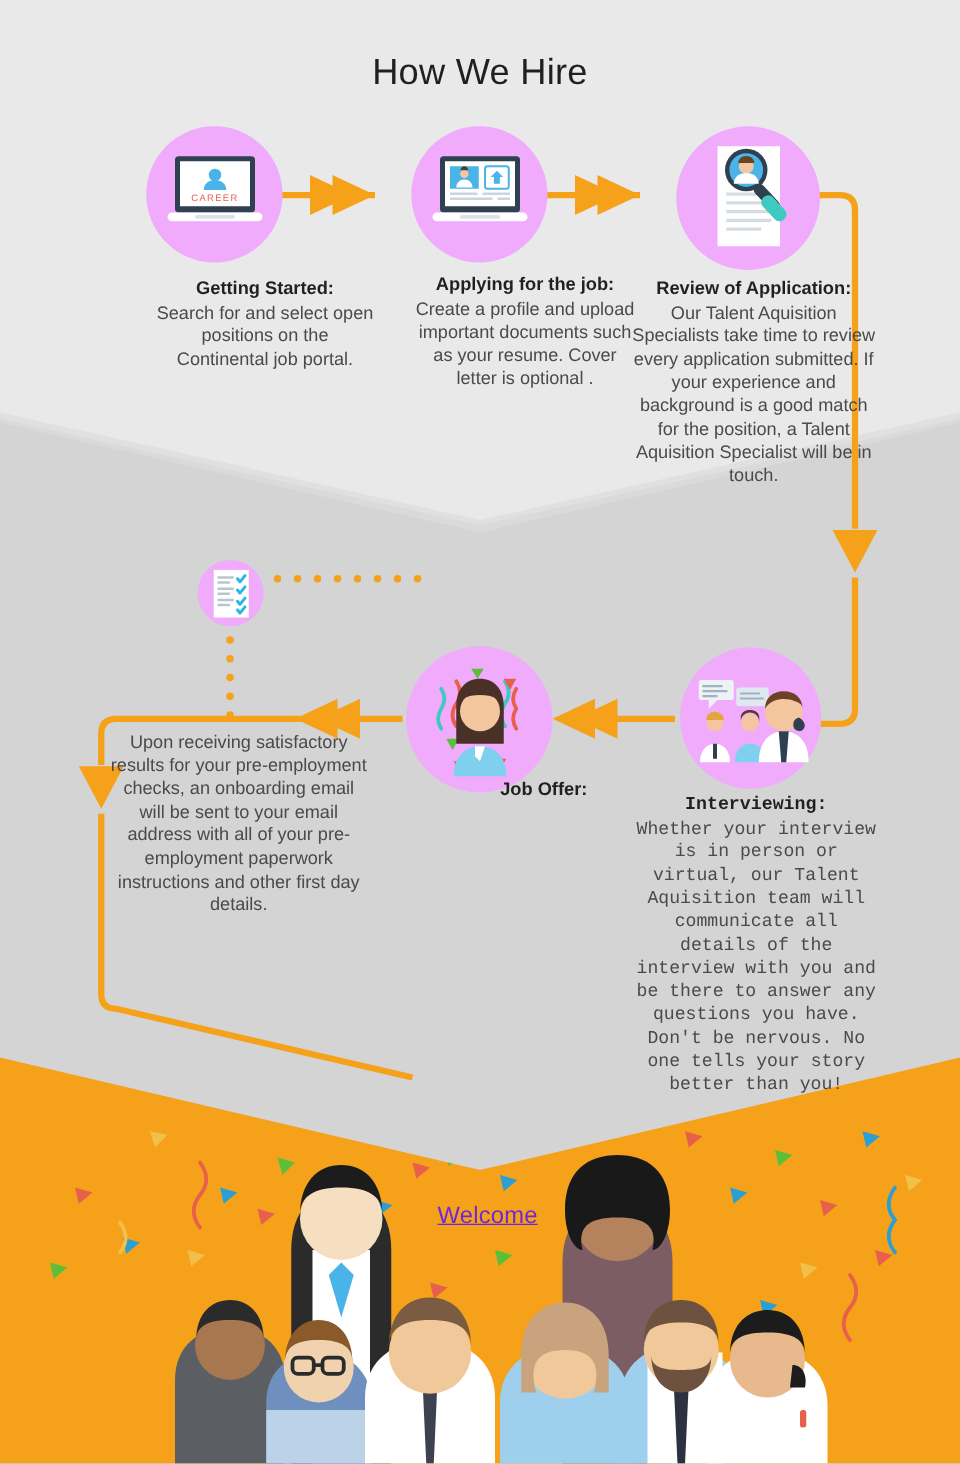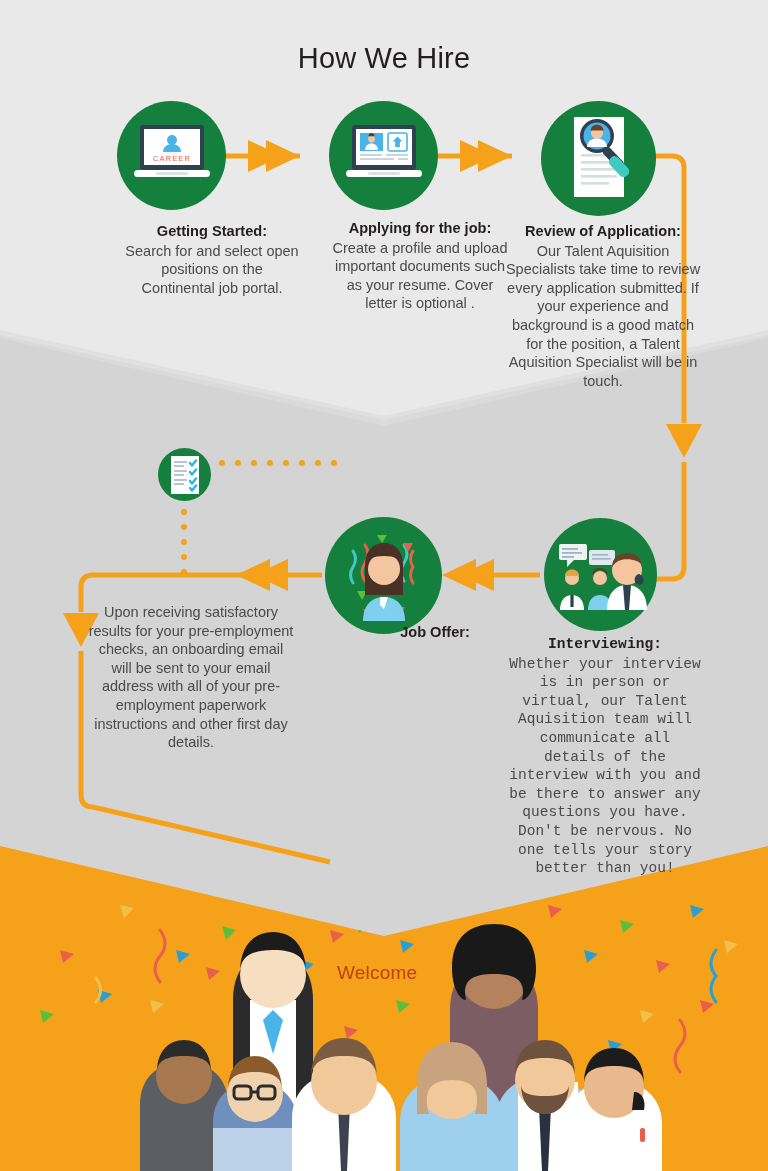--- a/index.html
+++ b/index.html
@@ -35,44 +35,44 @@
   .title{
     position:absolute;left:0;top:42px;width:768px;text-align:center;
     font-size:29px;font-weight:400;color:#231f20;letter-spacing:.2px;
   }
 
   
   .flow{position:absolute;left:0;top:0;width:768px;height:1171px;pointer-events:none;}
 
   
   .circ{
-    position:absolute;border-radius:50%;background:#15803d;
+    position:absolute;border-radius:50%;background:#f0abfc;
     display:flex;align-items:center;justify-content:center;
   }
   .c1{left:117px;top:101px;width:109px;height:109px;}
   .c2{left:329px;top:101px;width:109px;height:109px;}
   .c3{left:541px;top:101px;width:115px;height:115px;}
   .c4{left:544px;top:518px;width:113px;height:113px;}
   .c5{left:325px;top:517px;width:117px;height:117px;}
   .c6{left:158px;top:448px;width:53px;height:53px;}
 
   
   .blk{position:absolute;text-align:center;color:#4a4a4a;font-size:14.5px;line-height:18.6px;}
   .blk .hd{display:block;font-weight:700;color:#231f20;font-size:14.6px;margin-bottom:1px;}
   .b1{left:83px;top:222px;width:178px;margin-left:40px;}
   .b2{left:296px;top:219px;width:176px;margin-left:36px;}
   .b3{left:505px;top:222px;width:196px;}
   .b4{left:508px;top:635px;width:194px;font-family:Liberation Mono, monospace;}
   .b5{left:288px;top:623px;width:212px;margin-left:41px;}
-  .b6{left:88px;top:603px;width:206px;}
+  .b6{left:88px;top:585px;width:206px;}
 
   
   .welcome{
-    position:absolute;left:337px;top:962px;
-    font-size:19px;color:#c2410c;font-weight:400;letter-spacing:.2px;
+    position:absolute;left:350px;top:962px;
+    font-size:19px;color:#6d28d9;font-weight:400;letter-spacing:.2px;text-decoration:underline;
   }
   svg{display:block;}
 </style>
 </head>
 <body>
 
 <div id="stage">
 
   <div class="bg-base"></div>
   <div class="bg-top"></div>

